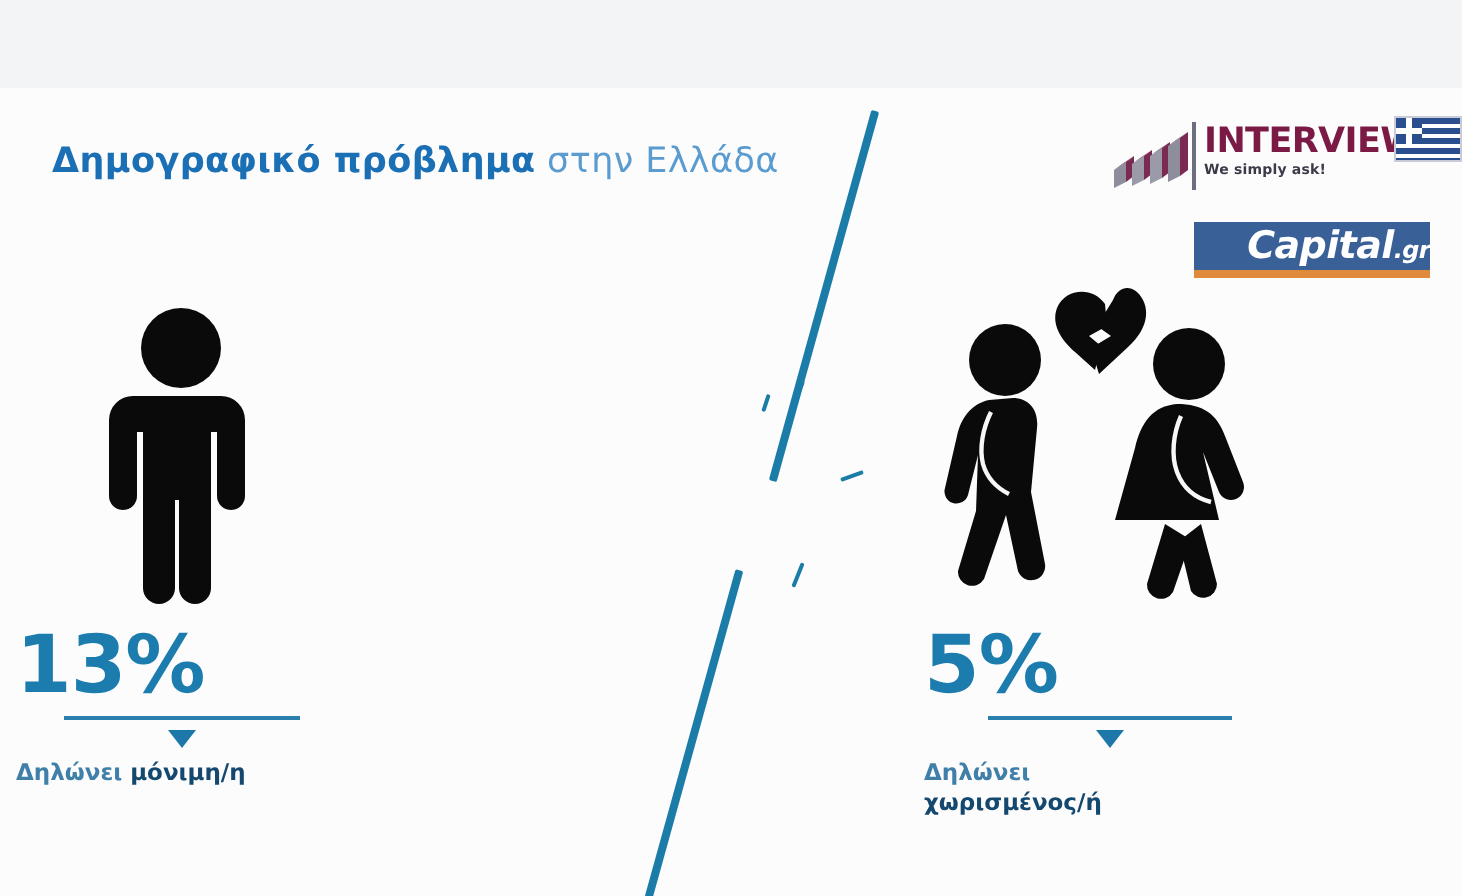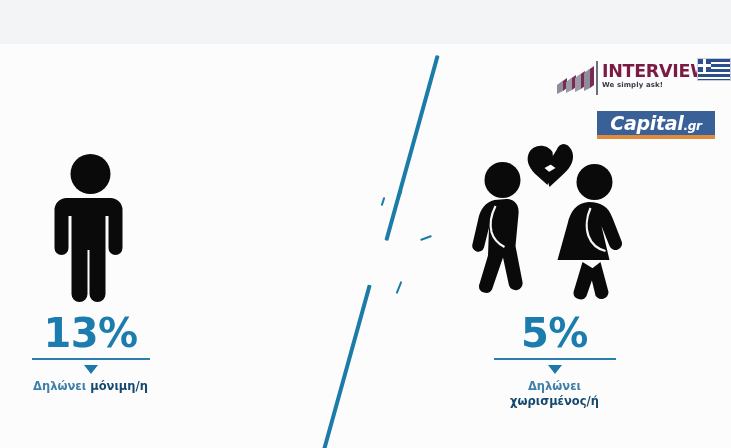--- a/index.html
+++ b/index.html
@@ -129,21 +129,21 @@
     left: 597px; top: 111px;
     width: 118px; height: 28px;
     background: #3a6098;
     box-sizing: border-box;
   }
   .cap-text {
     position: absolute;
     left: 0; top: 0;
     width: 118px; height: 24px;
     line-height: 24px;
-    text-align: center;
+    text-align: right;
     color: #ffffff;
     font-style: italic;
     font-weight: bold;
     font-size: 19px;
     letter-spacing: -0.3px;
     white-space: nowrap;
   }
   .cap-text .cap-gr {
     font-size: 12px;
   }
@@ -156,21 +156,21 @@
   
   .divider-piece {
     position: absolute;
     background: #1b7ca8;
     transform-origin: center center;
     border-radius: 1px;
   }
   
   .stat {
     position: absolute;
-    text-align: center;
+    text-align: left;
   }
   .figure-wrap {
     position: relative;
     width: 100%;
     display: block;
   }
   .pct {
     font-size: 40px;
     font-weight: bold;
     color: #1b7cad;
@@ -199,20 +199,23 @@
   .caption .cap-n { font-weight: bold; color: #3f7fa8; }
 </style>
 </head>
 <body>
 
 <div id="infographic">
 
   <div class="band-top"></div>
   <div class="band-body"></div>
 
+  <div class="title">
+    <span class="t-bold">Δημογραφικό πρόβλημα</span><span class="t-light"> στην Ελλάδα</span>
+  </div>
 
   <div class="logo-interview">
     <svg class="iv-icon" viewBox="0 0 40 34">
       <polygon points="1,22 7,18 7,28 1,31" fill="#8d8d9c"></polygon>
       <polygon points="1,22 5,19 11,15 7,18" fill="#6f4a63"></polygon>
       <polygon points="7,18 11,15 11,25 7,28" fill="#7b2b52"></polygon>
       <polygon points="10,19 16,15 16,27 10,30" fill="#9a9aa8"></polygon>
       <polygon points="10,19 14,16 20,12 16,15" fill="#6f4a63"></polygon>
       <polygon points="16,15 20,12 20,24 16,27" fill="#7b2b52"></polygon>
       <polygon points="19,15 25,11 25,26 19,29" fill="#9a9aa8"></polygon>

